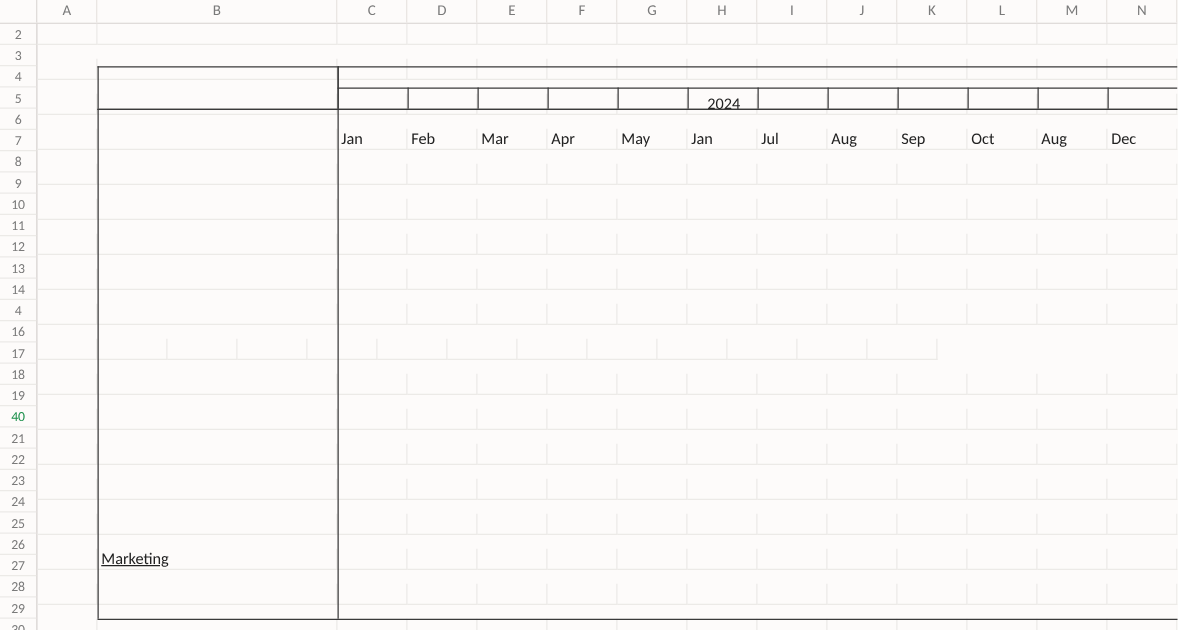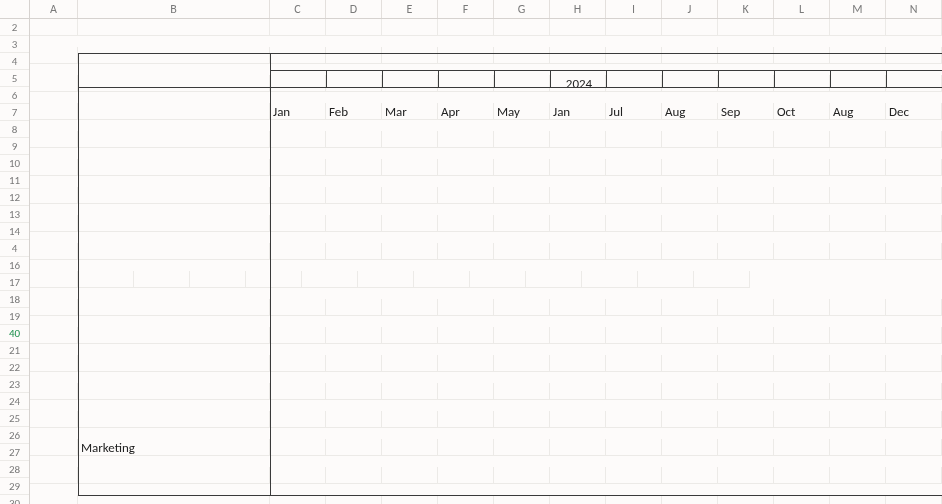--- a/index.html
+++ b/index.html
@@ -376,21 +376,21 @@
           <div class="cell" style="width: 56px;"></div>
           <div class="cell" style="width: 56px;"></div>
           <div class="cell" style="width: 56px;"></div>
           <div class="cell" style="width: 56px;"></div>
           <div class="cell" style="width: 56px;"></div>
           <div class="cell" style="width: 56px;"></div>
           <div class="cell" style="width: 56px;"></div>
         </div>
         <div class="row">
           <div class="cell" style="width: 48px;"></div>
-          <div class="cell" style="width: 192px;">Marketing</div>
+          <div class="cell" style="width: 192px; text-decoration: underline;">Marketing</div>
           <div class="cell" style="width: 56px;"></div>
           <div class="cell" style="width: 56px;"></div>
           <div class="cell" style="width: 56px;"></div>
           <div class="cell" style="width: 56px;"></div>
           <div class="cell" style="width: 56px;"></div>
           <div class="cell" style="width: 56px;"></div>
           <div class="cell" style="width: 56px;"></div>
           <div class="cell" style="width: 56px;"></div>
           <div class="cell" style="width: 56px;"></div>
           <div class="cell" style="width: 56px;"></div>

